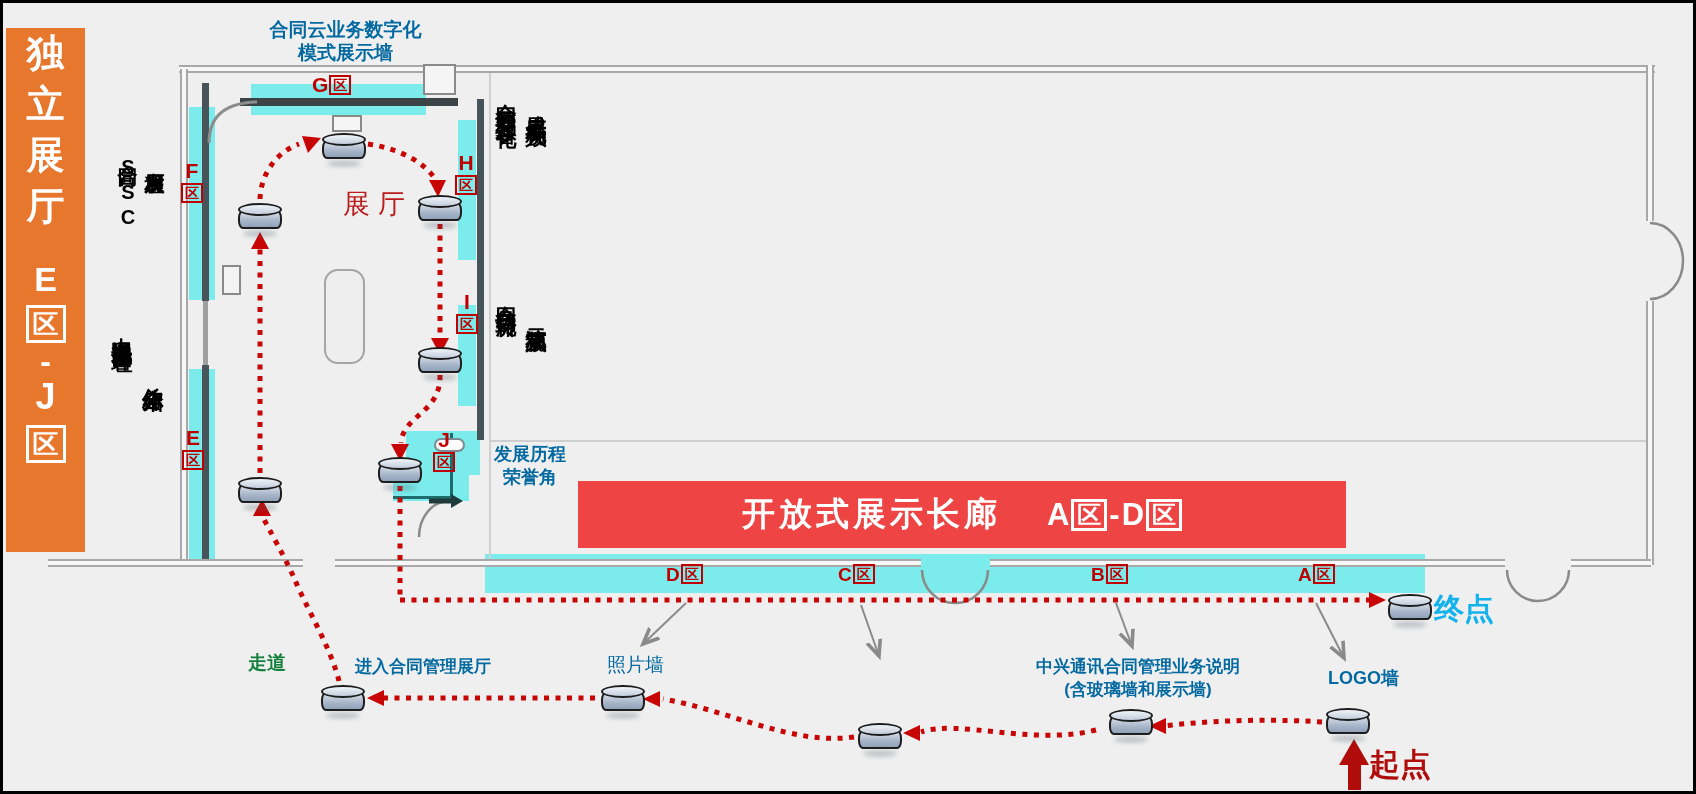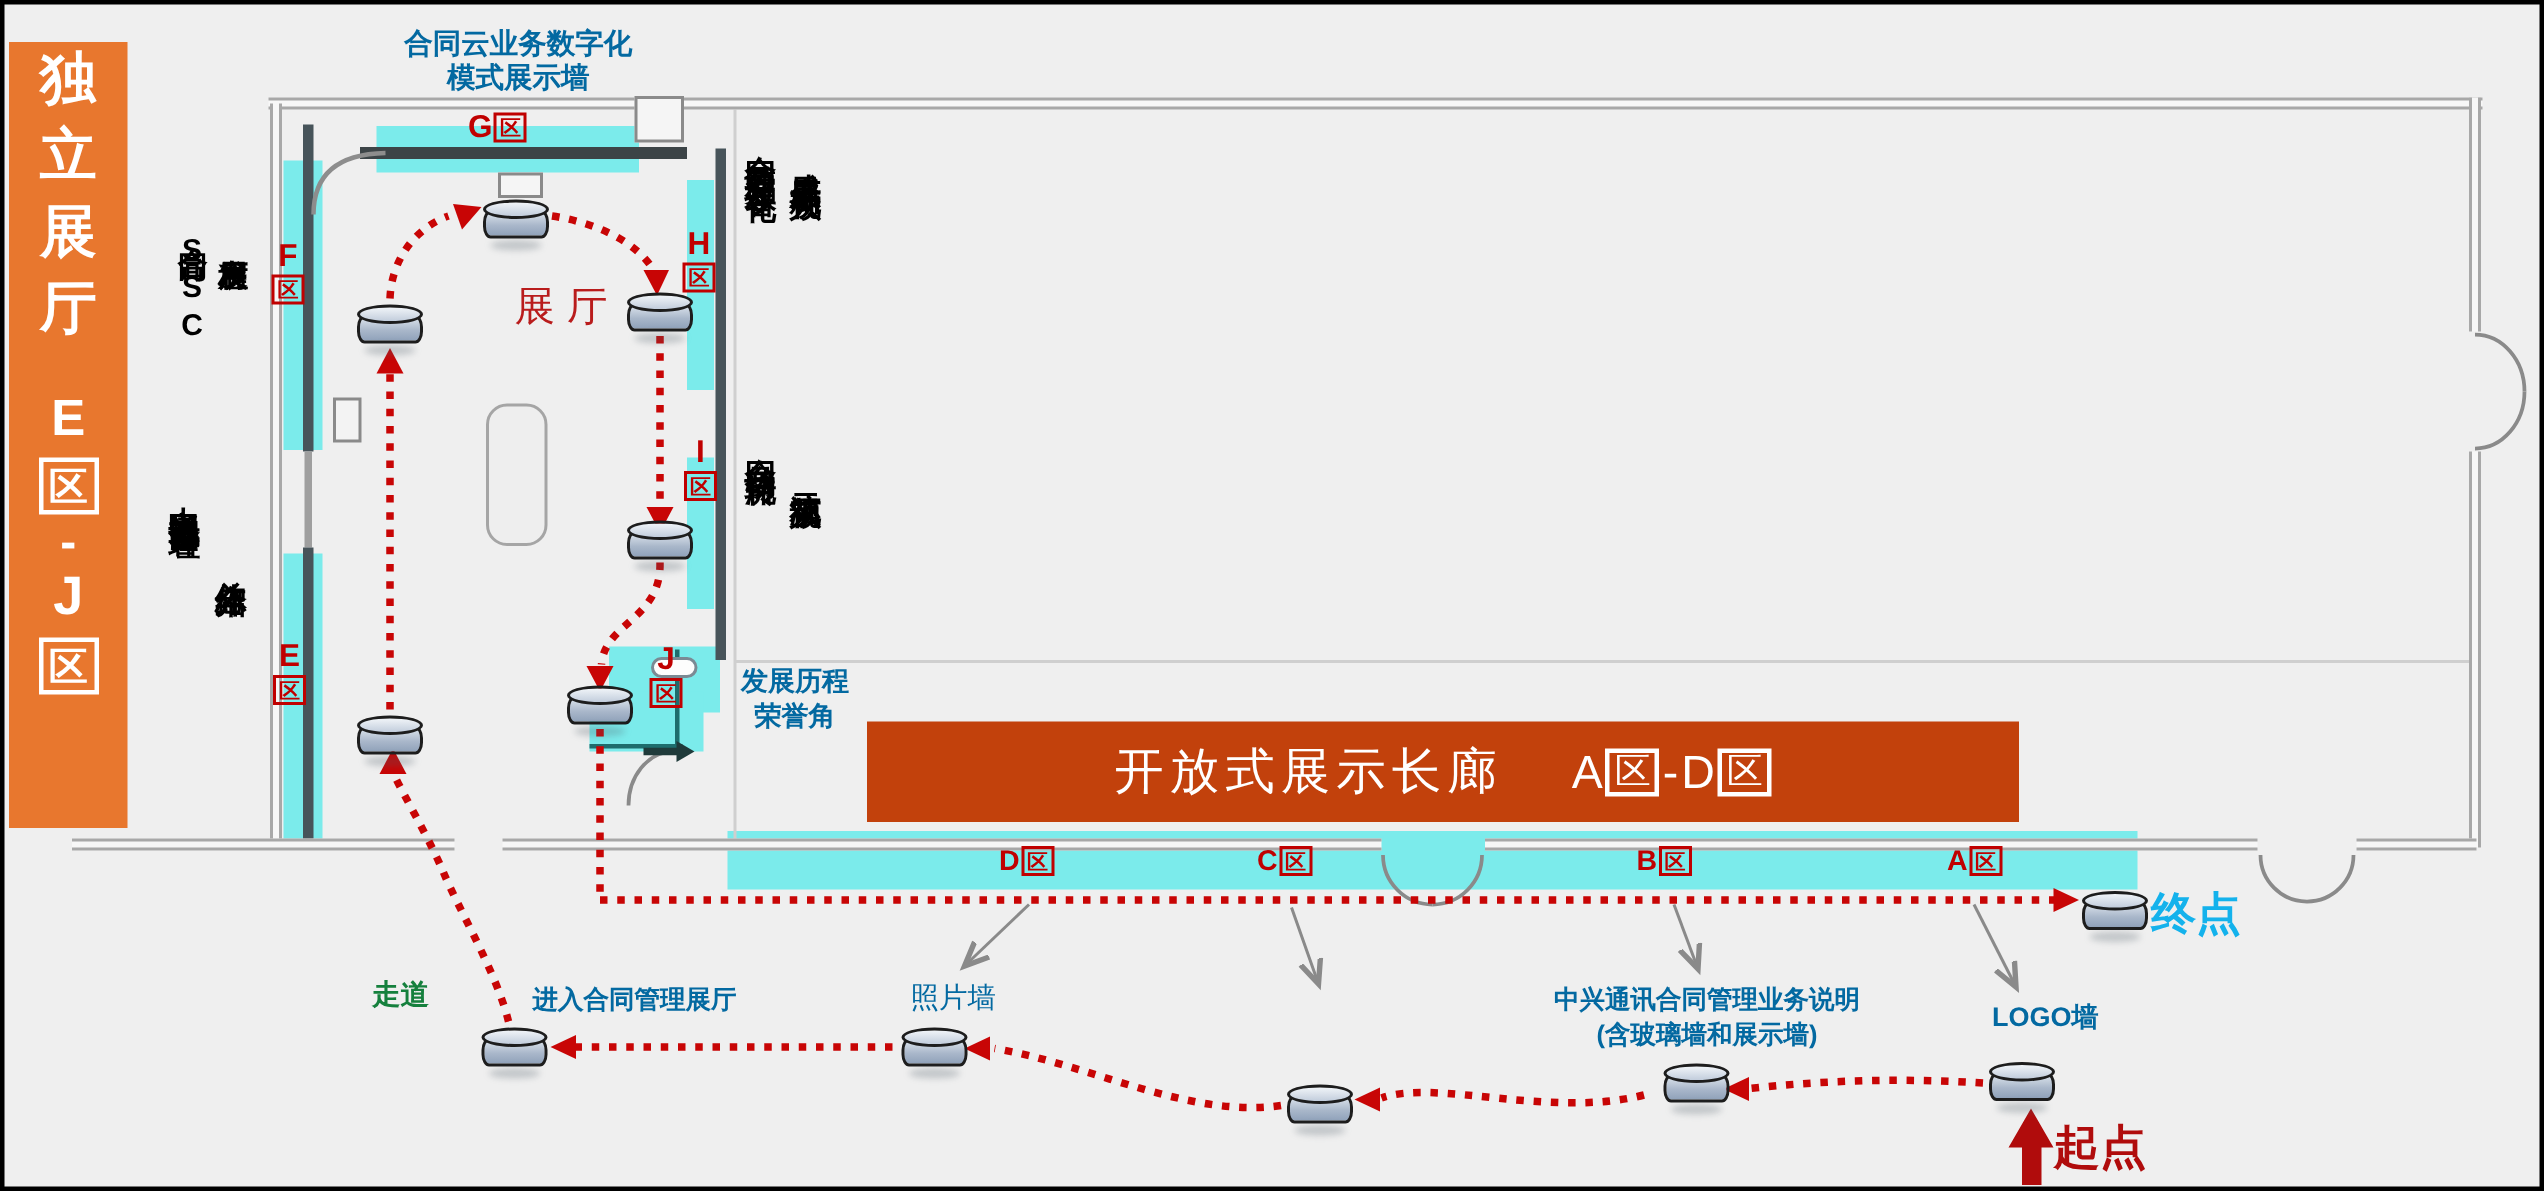--- a/index.html
+++ b/index.html
@@ -18,22 +18,22 @@
   
   #office{position:absolute;left:612px;top:124px;width:956px;height:296px;background:#dbe2ec;border:2px dashed #3b6ba5;box-sizing:border-box;z-index:1;}
   #office-label{position:absolute;left:243px;top:107px;font-size:33px;font-weight:bold;color:#44546a;letter-spacing:3px;}
   
   #left-banner{position:absolute;left:3px;top:25px;width:79px;height:524px;background:#e8772e;z-index:6;
     display:flex;flex-direction:column;align-items:center;color:#fff;font-weight:bold;}
   #left-banner .bch{font-size:38px;line-height:51px;}
   #left-banner .bgap{height:26px;}
   #left-banner .bqu{font-size:26px;line-height:30px;border:3px solid #fff;padding:1px 4px;margin:5px 0;}
   #left-banner .bdash{font-size:32px;line-height:26px;}
-  #corridor-banner{position:absolute;left:575px;top:478px;width:768px;height:67px;background:#c2410c;z-index:6;
-    display:flex;align-items:center;justify-content:center;gap:46px;color:#fff;font-weight:normal;}
+  #corridor-banner{position:absolute;left:575px;top:478px;width:768px;height:67px;background:#ef4444;z-index:6;
+    display:flex;align-items:center;justify-content:center;gap:46px;color:#fff;font-weight:bold;}
   #corridor-banner .cb-title{font-size:33px;letter-spacing:4px;}
   #corridor-banner .cb-range{font-size:31px;display:flex;align-items:center;gap:2px;}
   #corridor-banner .cb-range .bqu{font-size:24px;border:3px solid #fff;padding:1px 3px;line-height:1;}
   
   .zl{position:absolute;color:#c00000;font-weight:bold;z-index:10;}
   .zl .l{font-size:21px;line-height:1;}
   .zl .qu{font-size:14px;line-height:1;border:2px solid #c00000;padding:1px 2px;display:inline-block;}
   .zl.h{display:flex;align-items:center;gap:1px;}
   .zl.v{display:flex;flex-direction:column;align-items:center;gap:2px;}
   

